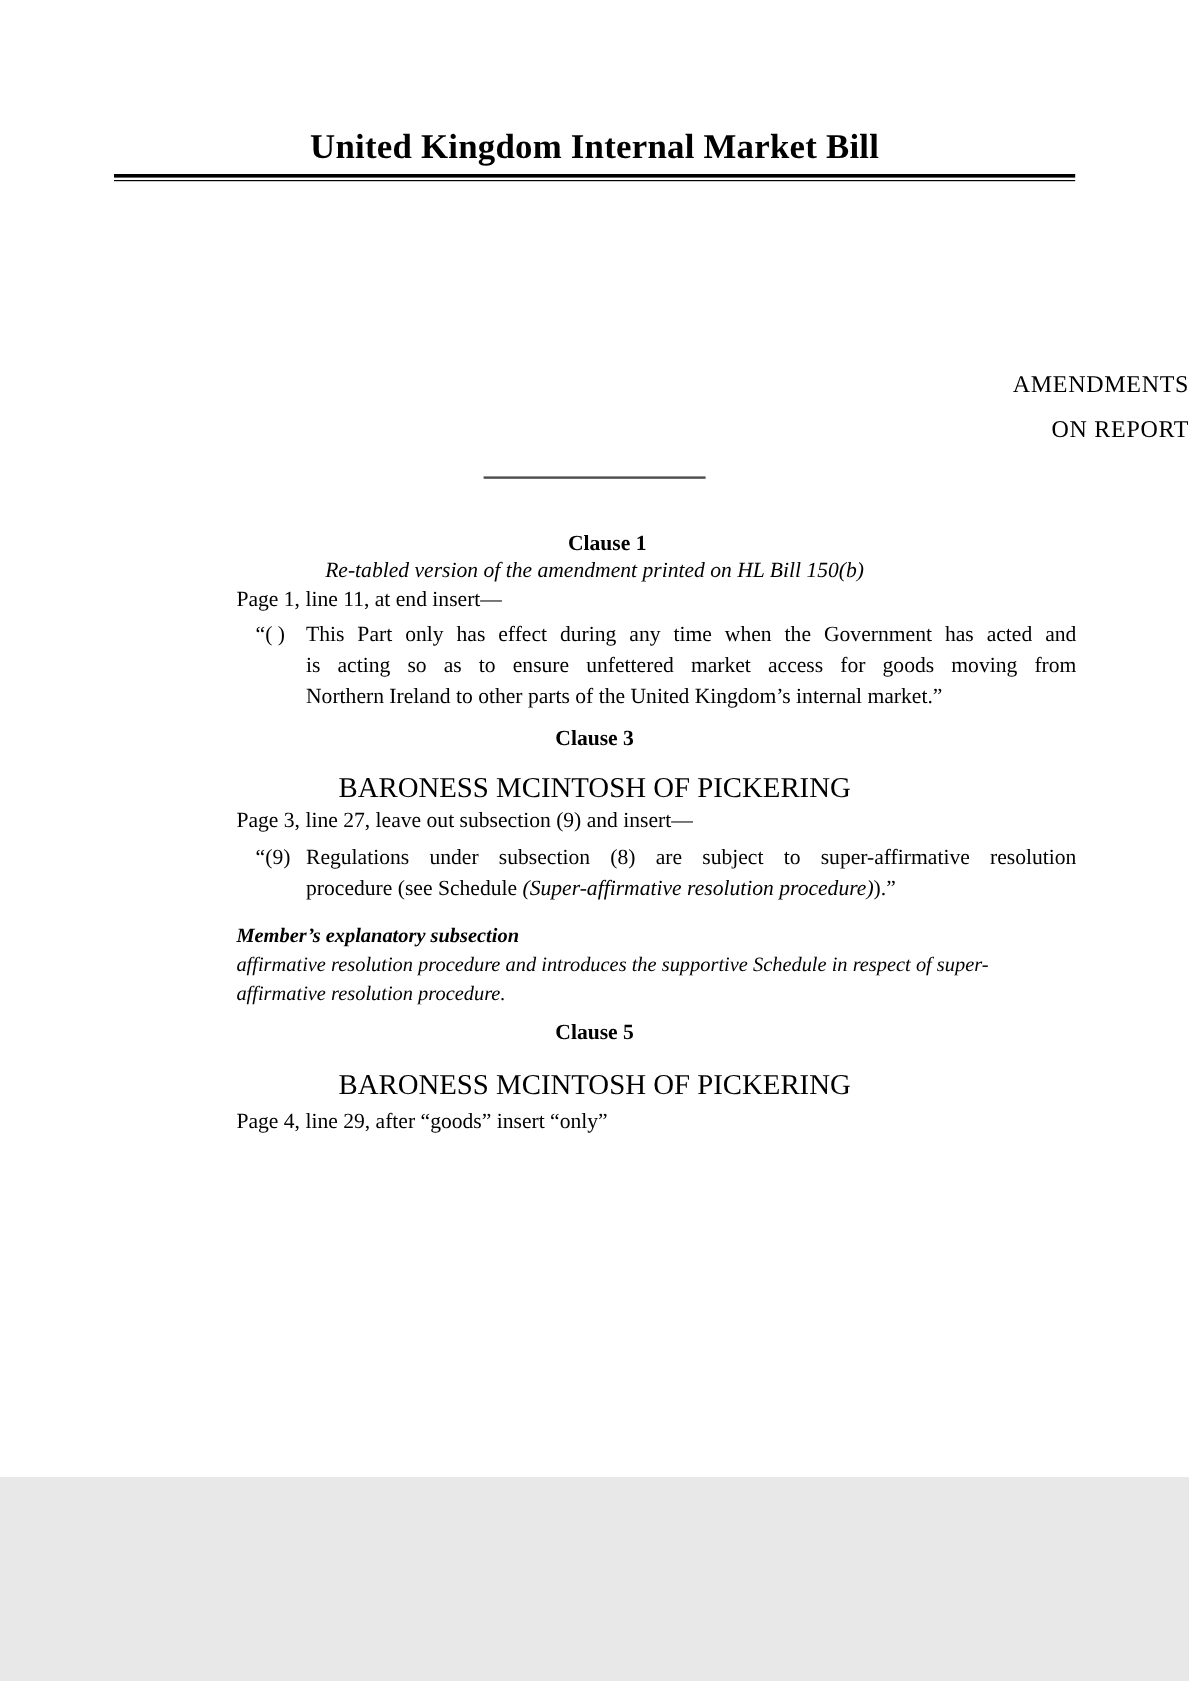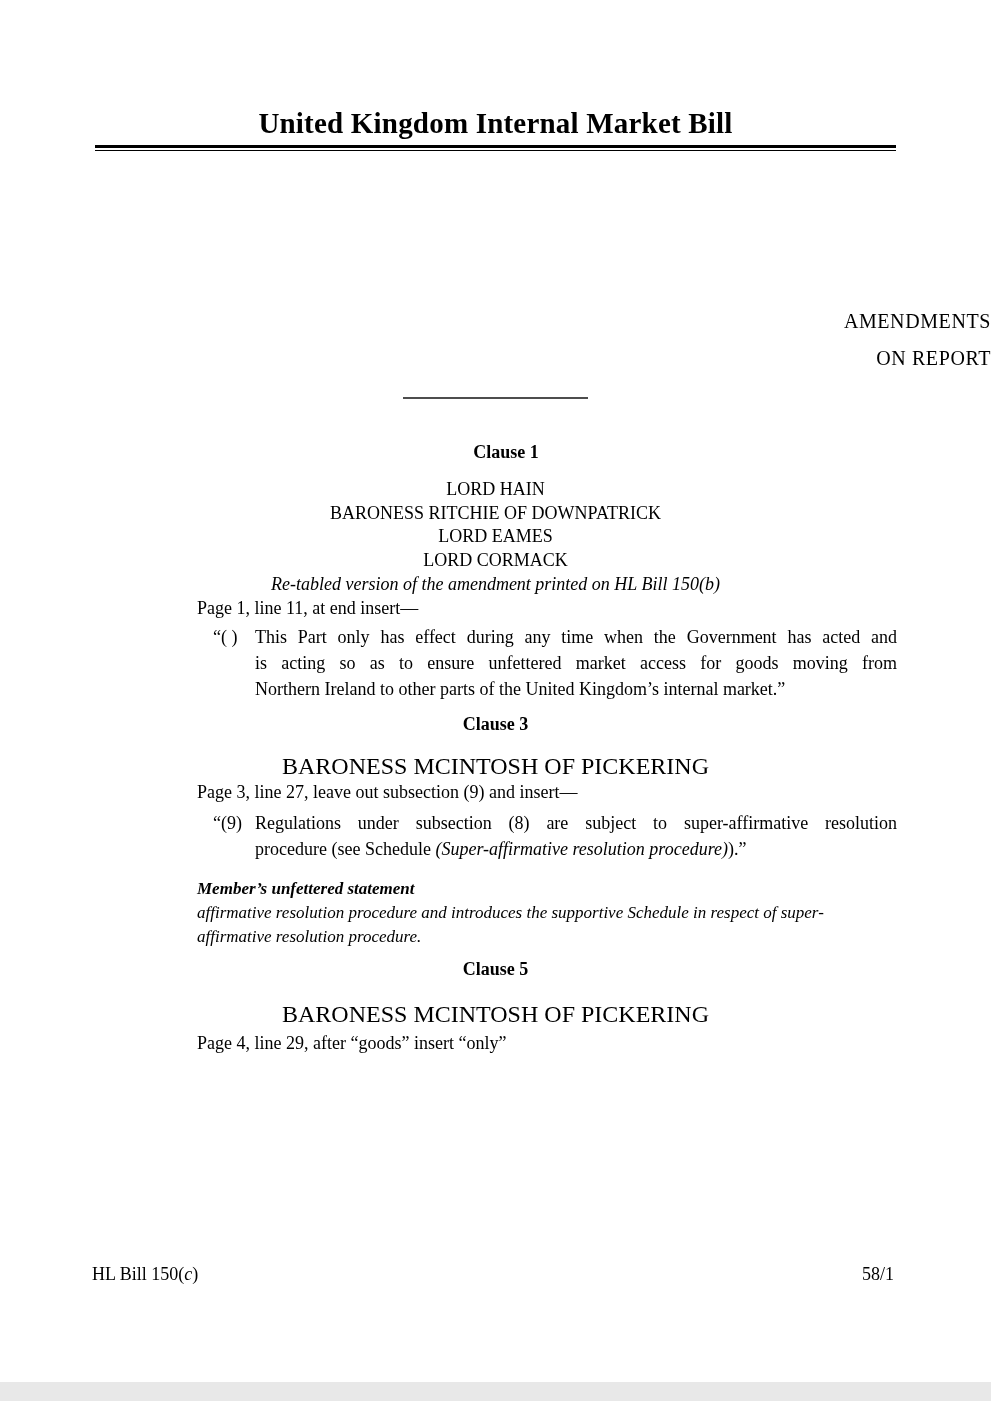--- a/index.html
+++ b/index.html
@@ -1,19 +1,19 @@
 <!DOCTYPE html>
 <html><head>
 <meta charset="utf-8">
 <style>
   html, body { margin: 0; padding: 0; background: #e8e8e8; }
   .page {
     position: relative;
     width: 991px;
-    height: 1382px;
+    height: 1231px;
     margin: 0 auto;
     background: #ffffff;
     color: #000000;
     font-family: "Liberation Serif", "DejaVu Serif", serif;
     overflow: hidden;
   }
   .bill-title {
     padding-top: 106px;
     text-align: center;
     font-size: 29px;
@@ -129,26 +129,20 @@
 
   <div class="amendments-heading">
     <div>AMENDMENTS</div>
     <div>ON REPORT</div>
   </div>
 
   <div class="section-divider"></div>
 
   <div class="clause-heading clause1-heading">Clause 1</div>
 
-  <div class="sponsors">
-    <div>LORD HAIN</div>
-    <div>BARONESS RITCHIE OF DOWNPATRICK</div>
-    <div>LORD EAMES</div>
-    <div>LORD CORMACK</div>
-  </div>
   <div class="re-tabled-note">Re-tabled version of the amendment printed on HL Bill 150(b)</div>
 
   <div class="instruction">Page 1, line 11, at end insert—</div>
 
   <div class="quote quote1">
     <span class="quote-marker">“( )</span>
     <div class="jline">This Part only has effect during any time when the Government has acted and</div>
     <div class="jline">is acting so as to ensure unfettered market access for goods moving from</div>
     <div class="lline">Northern Ireland to other parts of the United Kingdom’s internal market.”</div>
   </div>
@@ -157,21 +151,21 @@
   <div class="sponsor-single">BARONESS MCINTOSH OF PICKERING</div>
   <div class="instruction instruction3">Page 3, line 27, leave out subsection (9) and insert—</div>
 
   <div class="quote quote3">
     <span class="quote-marker">“(9)</span>
     <div class="jline">Regulations under subsection (8) are subject to super-affirmative resolution</div>
     <div class="lline"><span>procedure (see Schedule </span><span class="italic">(Super-affirmative resolution procedure)</span><span>).”</span></div>
   </div>
 
   <div class="explanatory">
-    <div class="explanatory-label">Member’s unfettered statement</div>
+    <div class="explanatory-label">Member’s explanatory subsection</div>
     <div class="explanatory-line">affirmative resolution procedure and introduces the supportive Schedule in respect of super-</div>
     <div class="explanatory-line">affirmative resolution procedure.</div>
   </div>
 
   <div class="clause-heading clause5-heading">Clause 5</div>
   <div class="sponsor-single sponsor5">BARONESS MCINTOSH OF PICKERING</div>
   <div class="instruction instruction5">Page 4, line 29, after “goods” insert “only”</div>
 
   <div class="page-footer">
     <span><span>HL Bill 150(</span><span class="italic">c</span><span>)</span></span>

